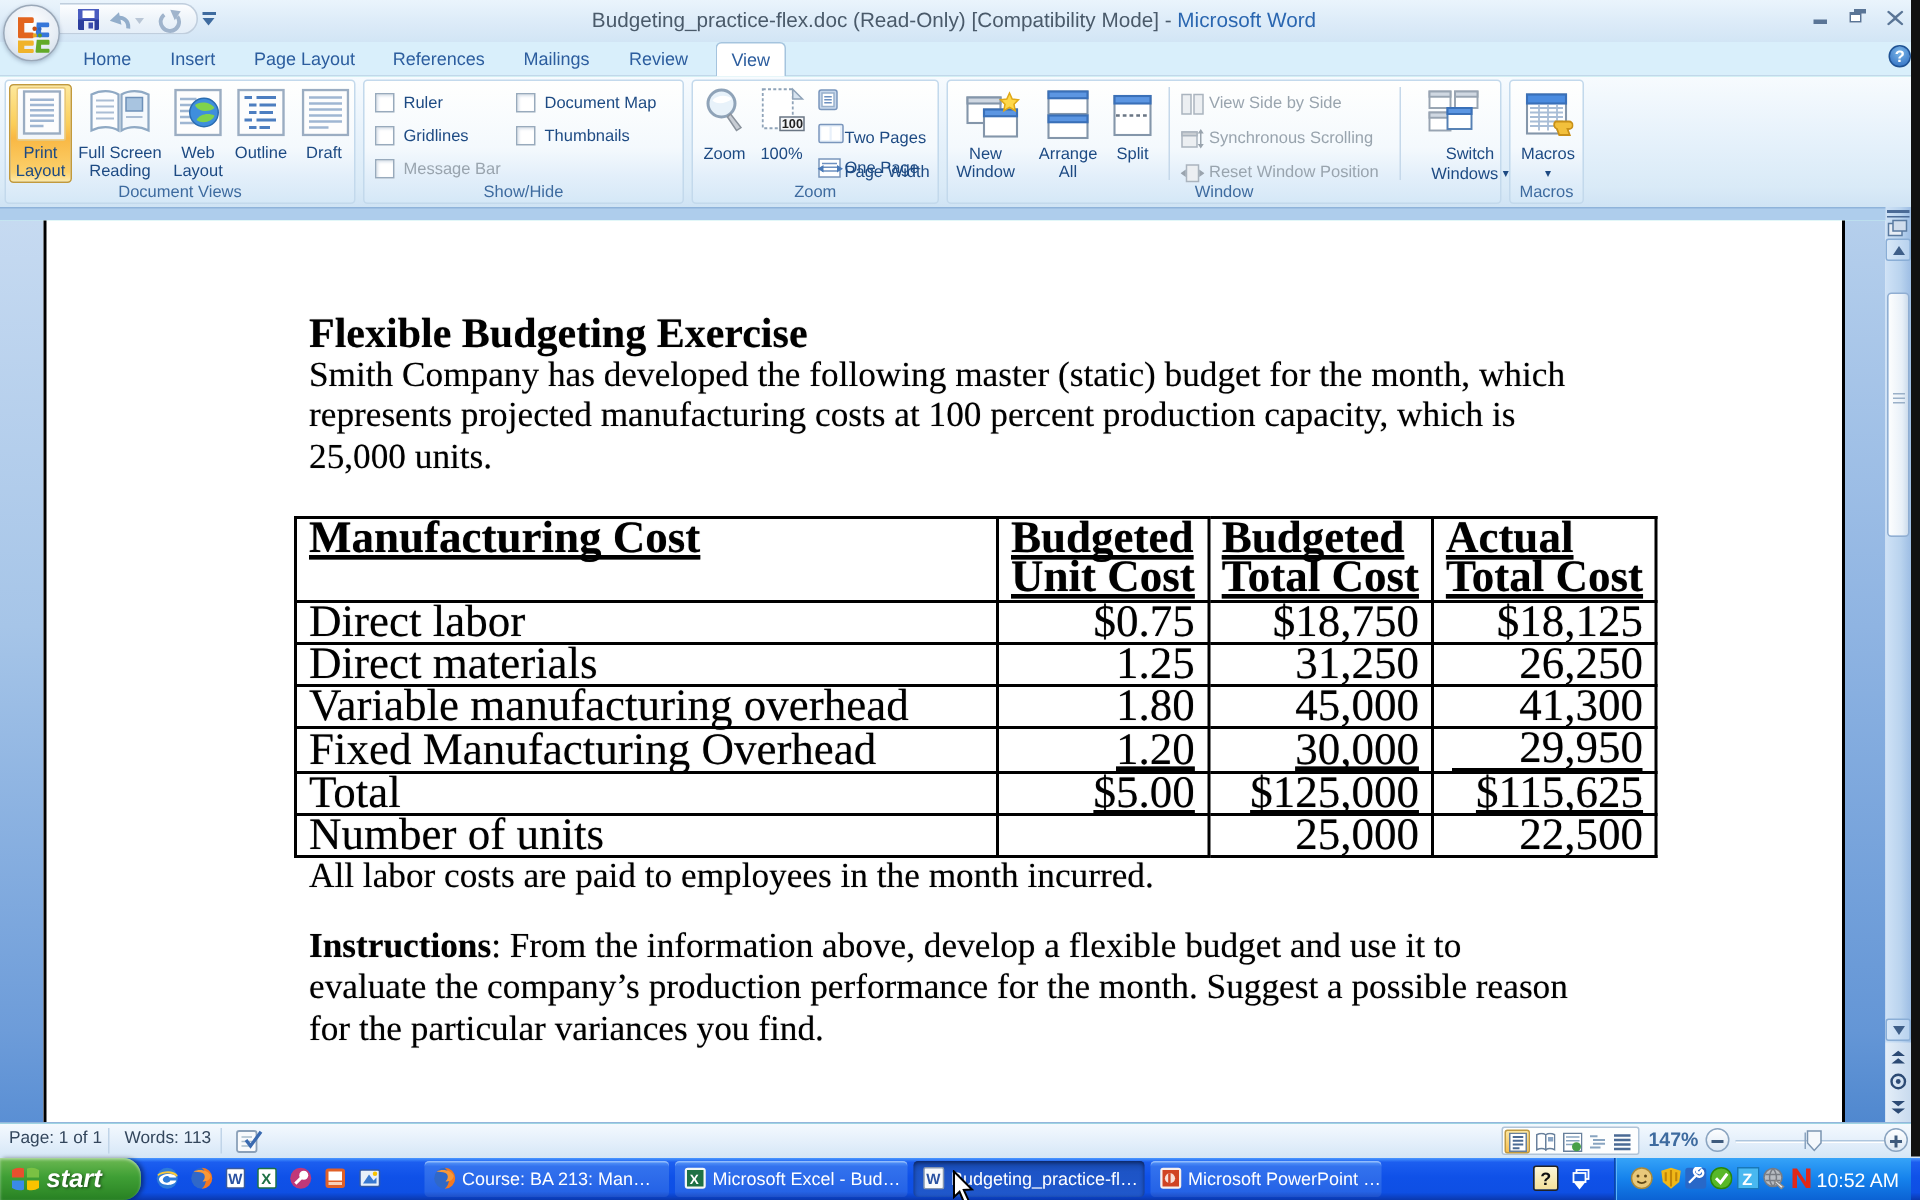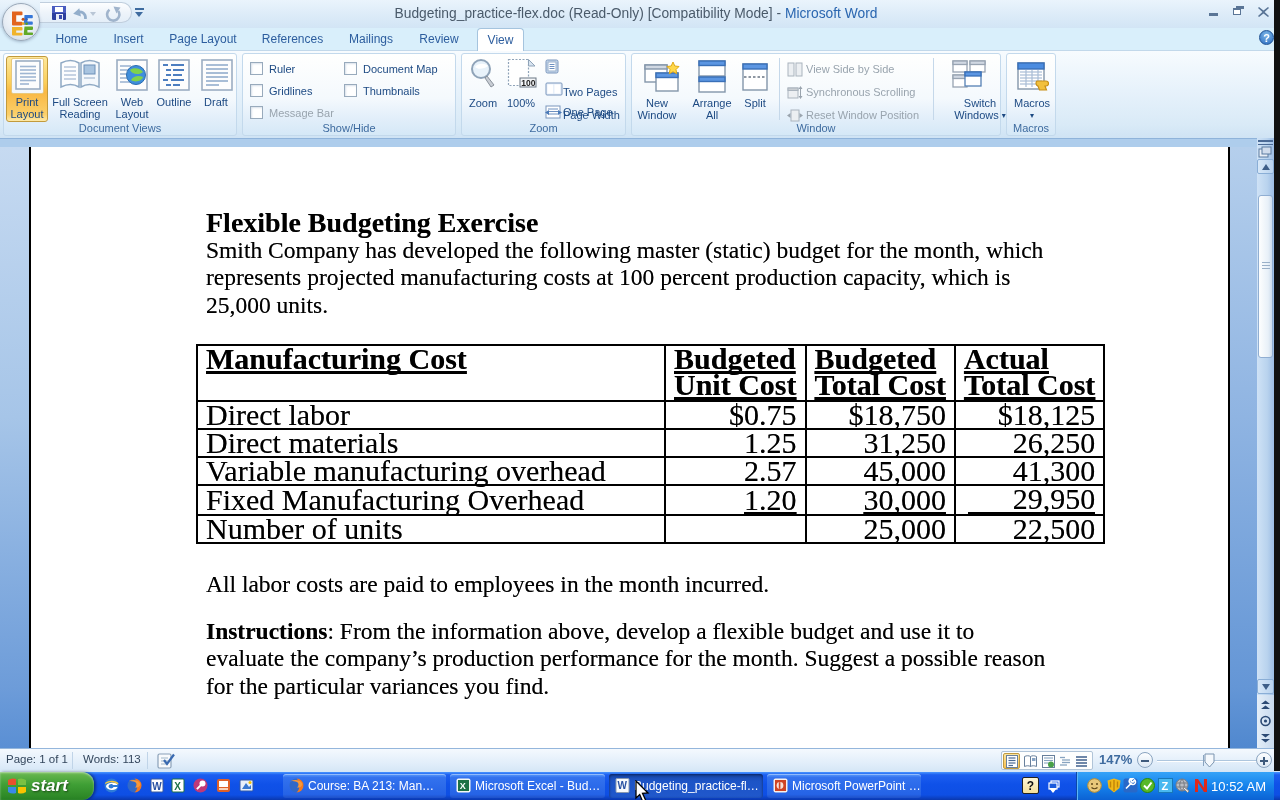--- a/index.html
+++ b/index.html
@@ -376,29 +376,35 @@
               <td style="text-align:right;">$18,125</td>
             </tr>
         <tr>
               <td>Direct materials</td>
               <td style="text-align:right;">1.25</td>
               <td style="text-align:right;">31,250</td>
               <td style="text-align:right;">26,250</td>
             </tr>
         <tr>
               <td>Variable manufacturing overhead</td>
-              <td style="text-align:right;">2.57</td>
+              <td style="text-align:right;">1.80</td>
               <td style="text-align:right;">45,000</td>
               <td style="text-align:right;">41,300</td>
             </tr>
         <tr>
               <td>Fixed Manufacturing Overhead</td>
               <td style="text-align:right;"><u>1.20</u></td>
               <td style="text-align:right;"><u>30,000</u></td>
               <td style="text-align:right;"><span style="display:inline-block;padding-left:45px;border-bottom:2px solid #000;">29,950</span></td>
+            </tr>
+        <tr>
+              <td>Total</td>
+              <td style="text-align:right;"><u>$5.00</u></td>
+              <td style="text-align:right;"><u>$125,000</u></td>
+              <td style="text-align:right;"><u>$115,625</u></td>
             </tr>
         <tr>
               <td>Number of units</td>
               <td></td>
               <td style="text-align:right;">25,000</td>
               <td style="text-align:right;">22,500</td>
             </tr>
       </tbody>
         </table>
     </div>

